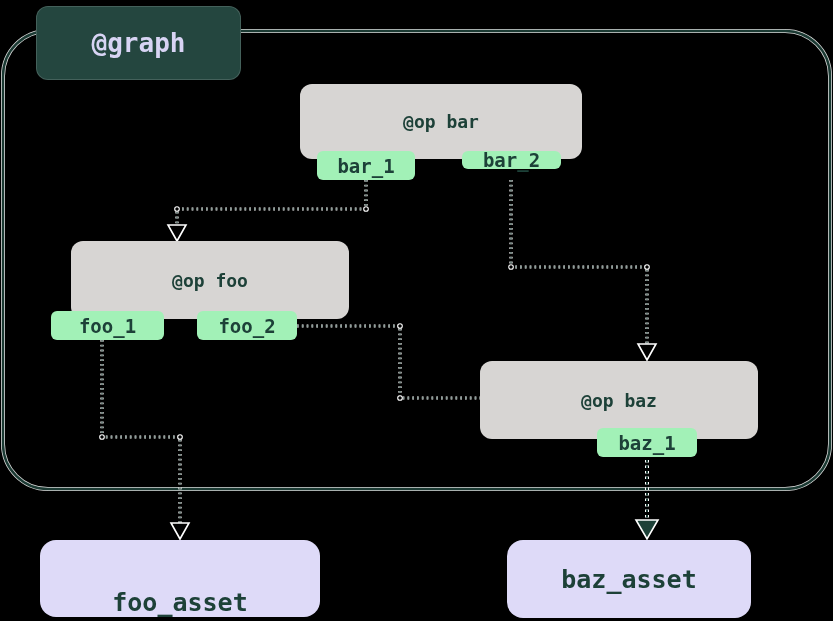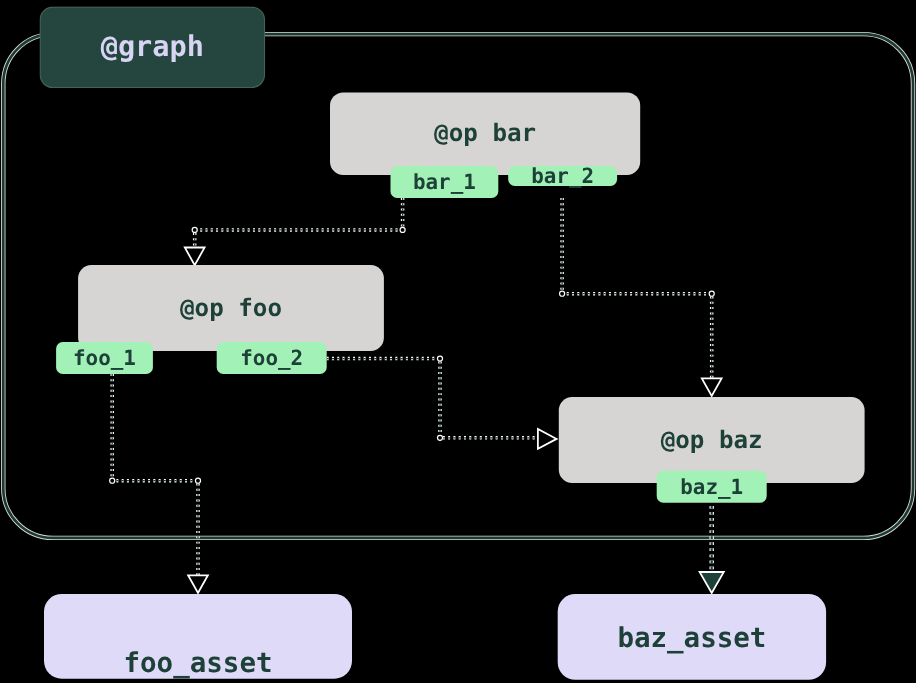--- a/index.html
+++ b/index.html
@@ -44,38 +44,38 @@
     border-radius: 12px;
     color: #d8d4f4;
     font-size: 26px;
     font-weight: bold;
     z-index: 2;
   }
   .op-box {
     background: #d7d5d3;
     border-radius: 12px;
     color: #1d4138;
-    font-size: 22px;
+    font-size: 18px;
     font-weight: bold;
     z-index: 2;
   }
   .op-bar { left: 300px; top: 84px;  width: 282px; height: 75px; }
   .op-foo { left: 37px;  top: 241px; width: 278px; height: 78px; margin-left: 34px; }
-  .op-baz { left: 508px; top: 361px; width: 278px; height: 78px; }
+  .op-baz { left: 480px; top: 361px; width: 278px; height: 78px; }
   .out-tag {
     background: #a2f1b7;
     border-radius: 6px;
     color: #1d4138;
     font-size: 19px;
     font-weight: bold;
     z-index: 3;
   }
-  .tag-bar1 { left: 317px; top: 151px; width: 98px;  height: 29px; margin-left: 38px; }
+  .tag-bar1 { left: 317px; top: 151px; width: 98px;  height: 29px; }
   .tag-bar2 { left: 462px; top: 151px; width: 99px;  height: 18px; }
-  .tag-foo1 { left: 51px;  top: 311px; width: 88px; height: 29px; }
+  .tag-foo1 { left: 51px;  top: 311px; width: 113px; height: 29px; }
   .tag-foo2 { left: 197px; top: 311px; width: 100px; height: 29px; }
   .tag-baz1 { left: 597px; top: 428px; width: 100px; height: 29px; }
   .asset-box {
     background: #dedaf8;
     border-radius: 16px;
     color: #1d4138;
     font-size: 25px;
     font-weight: bold;
     z-index: 2;
   }

